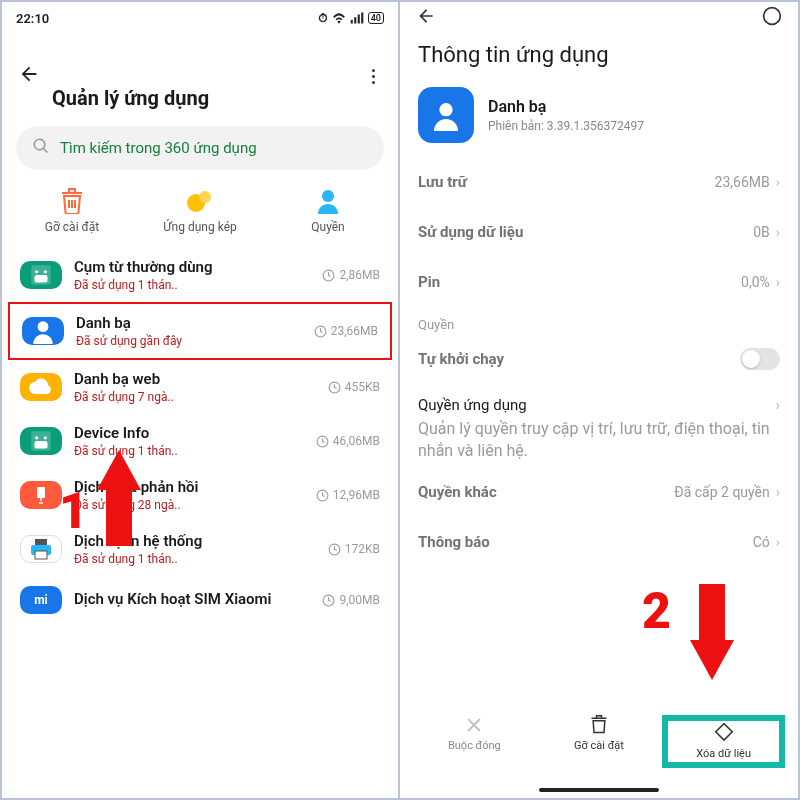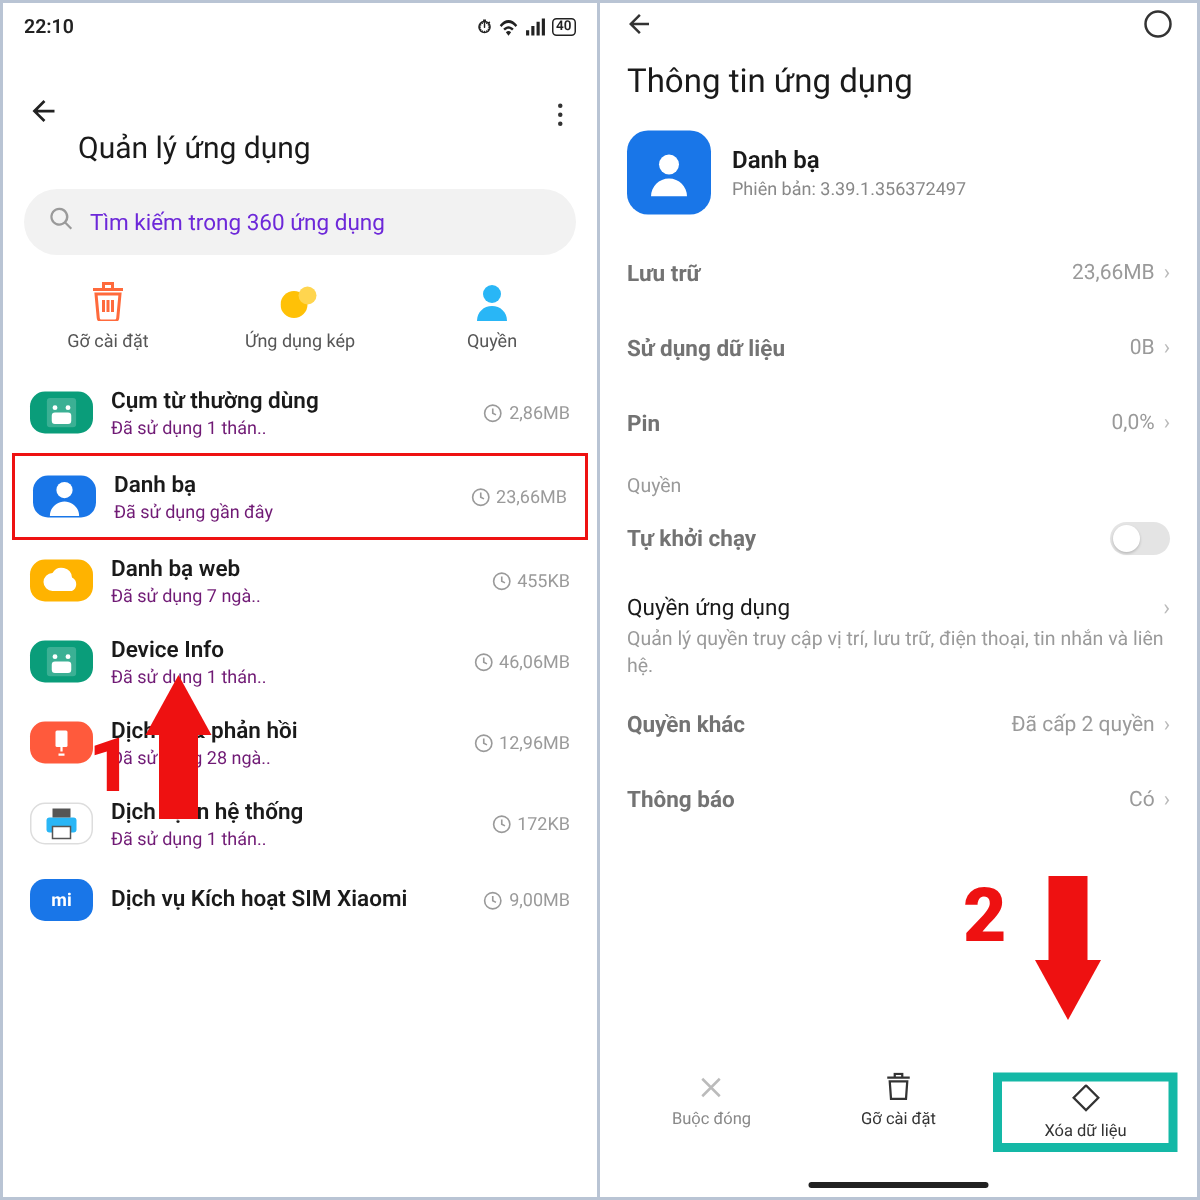--- a/index.html
+++ b/index.html
@@ -39,37 +39,37 @@
   .header {
     display: flex;
     align-items: center;
     padding: 14px 16px 10px;
     gap: 12px;
   }
   .back-arrow { width: 22px; height: 22px; }
   .header-title {
     flex: 1;
     font-size: 20px;
-    font-weight: 400;
+    font-weight: 700;
     color: #1a1a1a;
     margin-top: 44px;
   }
   .kebab { width: 18px; height: 18px; display: flex; flex-direction: column; gap: 3px; align-items: center; justify-content: center; }
   .kebab span { width: 3px; height: 3px; border-radius: 50%; background: #333; }
   
   .searchbar {
     margin: 6px 14px 14px;
     background: #f2f2f2;
     border-radius: 28px;
     height: 44px;
     display: flex;
     align-items: center;
     padding: 0 16px;
     gap: 10px;
-    color: #6d28d9;
+    color: #15803d;
     font-size: 15px;
   }
   
   .actions {
     display: flex;
     justify-content: space-around;
     padding: 4px 6px 14px;
   }
   .action {
     display: flex;
@@ -90,21 +90,21 @@
     gap: 12px;
     position: relative;
   }
   .app-icon {
     width: 42px; height: 28px; border-radius: 10px;
     display: flex; align-items: center; justify-content: center;
     flex-shrink: 0;
   }
   .app-info { flex: 1; min-width: 0; }
   .app-name { font-size: 15px; font-weight: 600; color: #1a1a1a; margin-bottom: 2px; white-space: nowrap; overflow: hidden; text-overflow: ellipsis;}
-  .app-sub { font-size: 12px; color: #701a75; white-space: nowrap; overflow: hidden; text-overflow: ellipsis;}
+  .app-sub { font-size: 12px; color: #b91c1c; white-space: nowrap; overflow: hidden; text-overflow: ellipsis;}
   .app-meta { display: flex; align-items: center; gap: 4px; color: #9a9a9a; font-size: 12px; }
   .highlight { border: 2px solid #e11; }
   
   .rheader {
     display:flex; align-items:center; justify-content:space-between;
     padding: 6px 16px 0; height:26px;
   }
   .rtitle {
     padding: 14px 18px 18px;
     font-size: 22px;
@@ -126,21 +126,21 @@
     display:flex; align-items:center; justify-content:space-between;
     padding: 16px 18px;
     font-size: 15px;
   }
   .setting-label { color:#737373;font-weight:bold; }
   .setting-val { color:#9a9a9a; display:flex; align-items:center; gap:6px; font-size:14px;}
   .chev { color:#bbb; }
   .section-lbl { padding: 10px 18px 0; color:#9a9a9a; font-size:13px;}
   .perm-row { padding: 10px 18px 12px; }
   .perm-title { font-size:15px; color:#1a1a1a; margin-bottom:4px; display:flex; justify-content:space-between; align-items:center;}
-  .perm-sub { font-size:13px; color:#9a9a9a; line-height:1.4;}
+  .perm-sub { font-size:16px; color:#9a9a9a; line-height:1.4;}
   .toggle {
     width: 40px; height: 22px; background:#e4e4e4; border-radius: 12px; position:relative;
   }
   .toggle::after { content:""; position:absolute; width:18px;height:18px;border-radius:50%;background:#fff; top:2px; left:2px; box-shadow:0 1px 2px rgba(0,0,0,.2);}
   
   .bottombar {
     position:absolute; bottom:24px; left:0; right:0;
     display:flex; justify-content:space-around;
     padding: 8px 12px 6px;
   }

